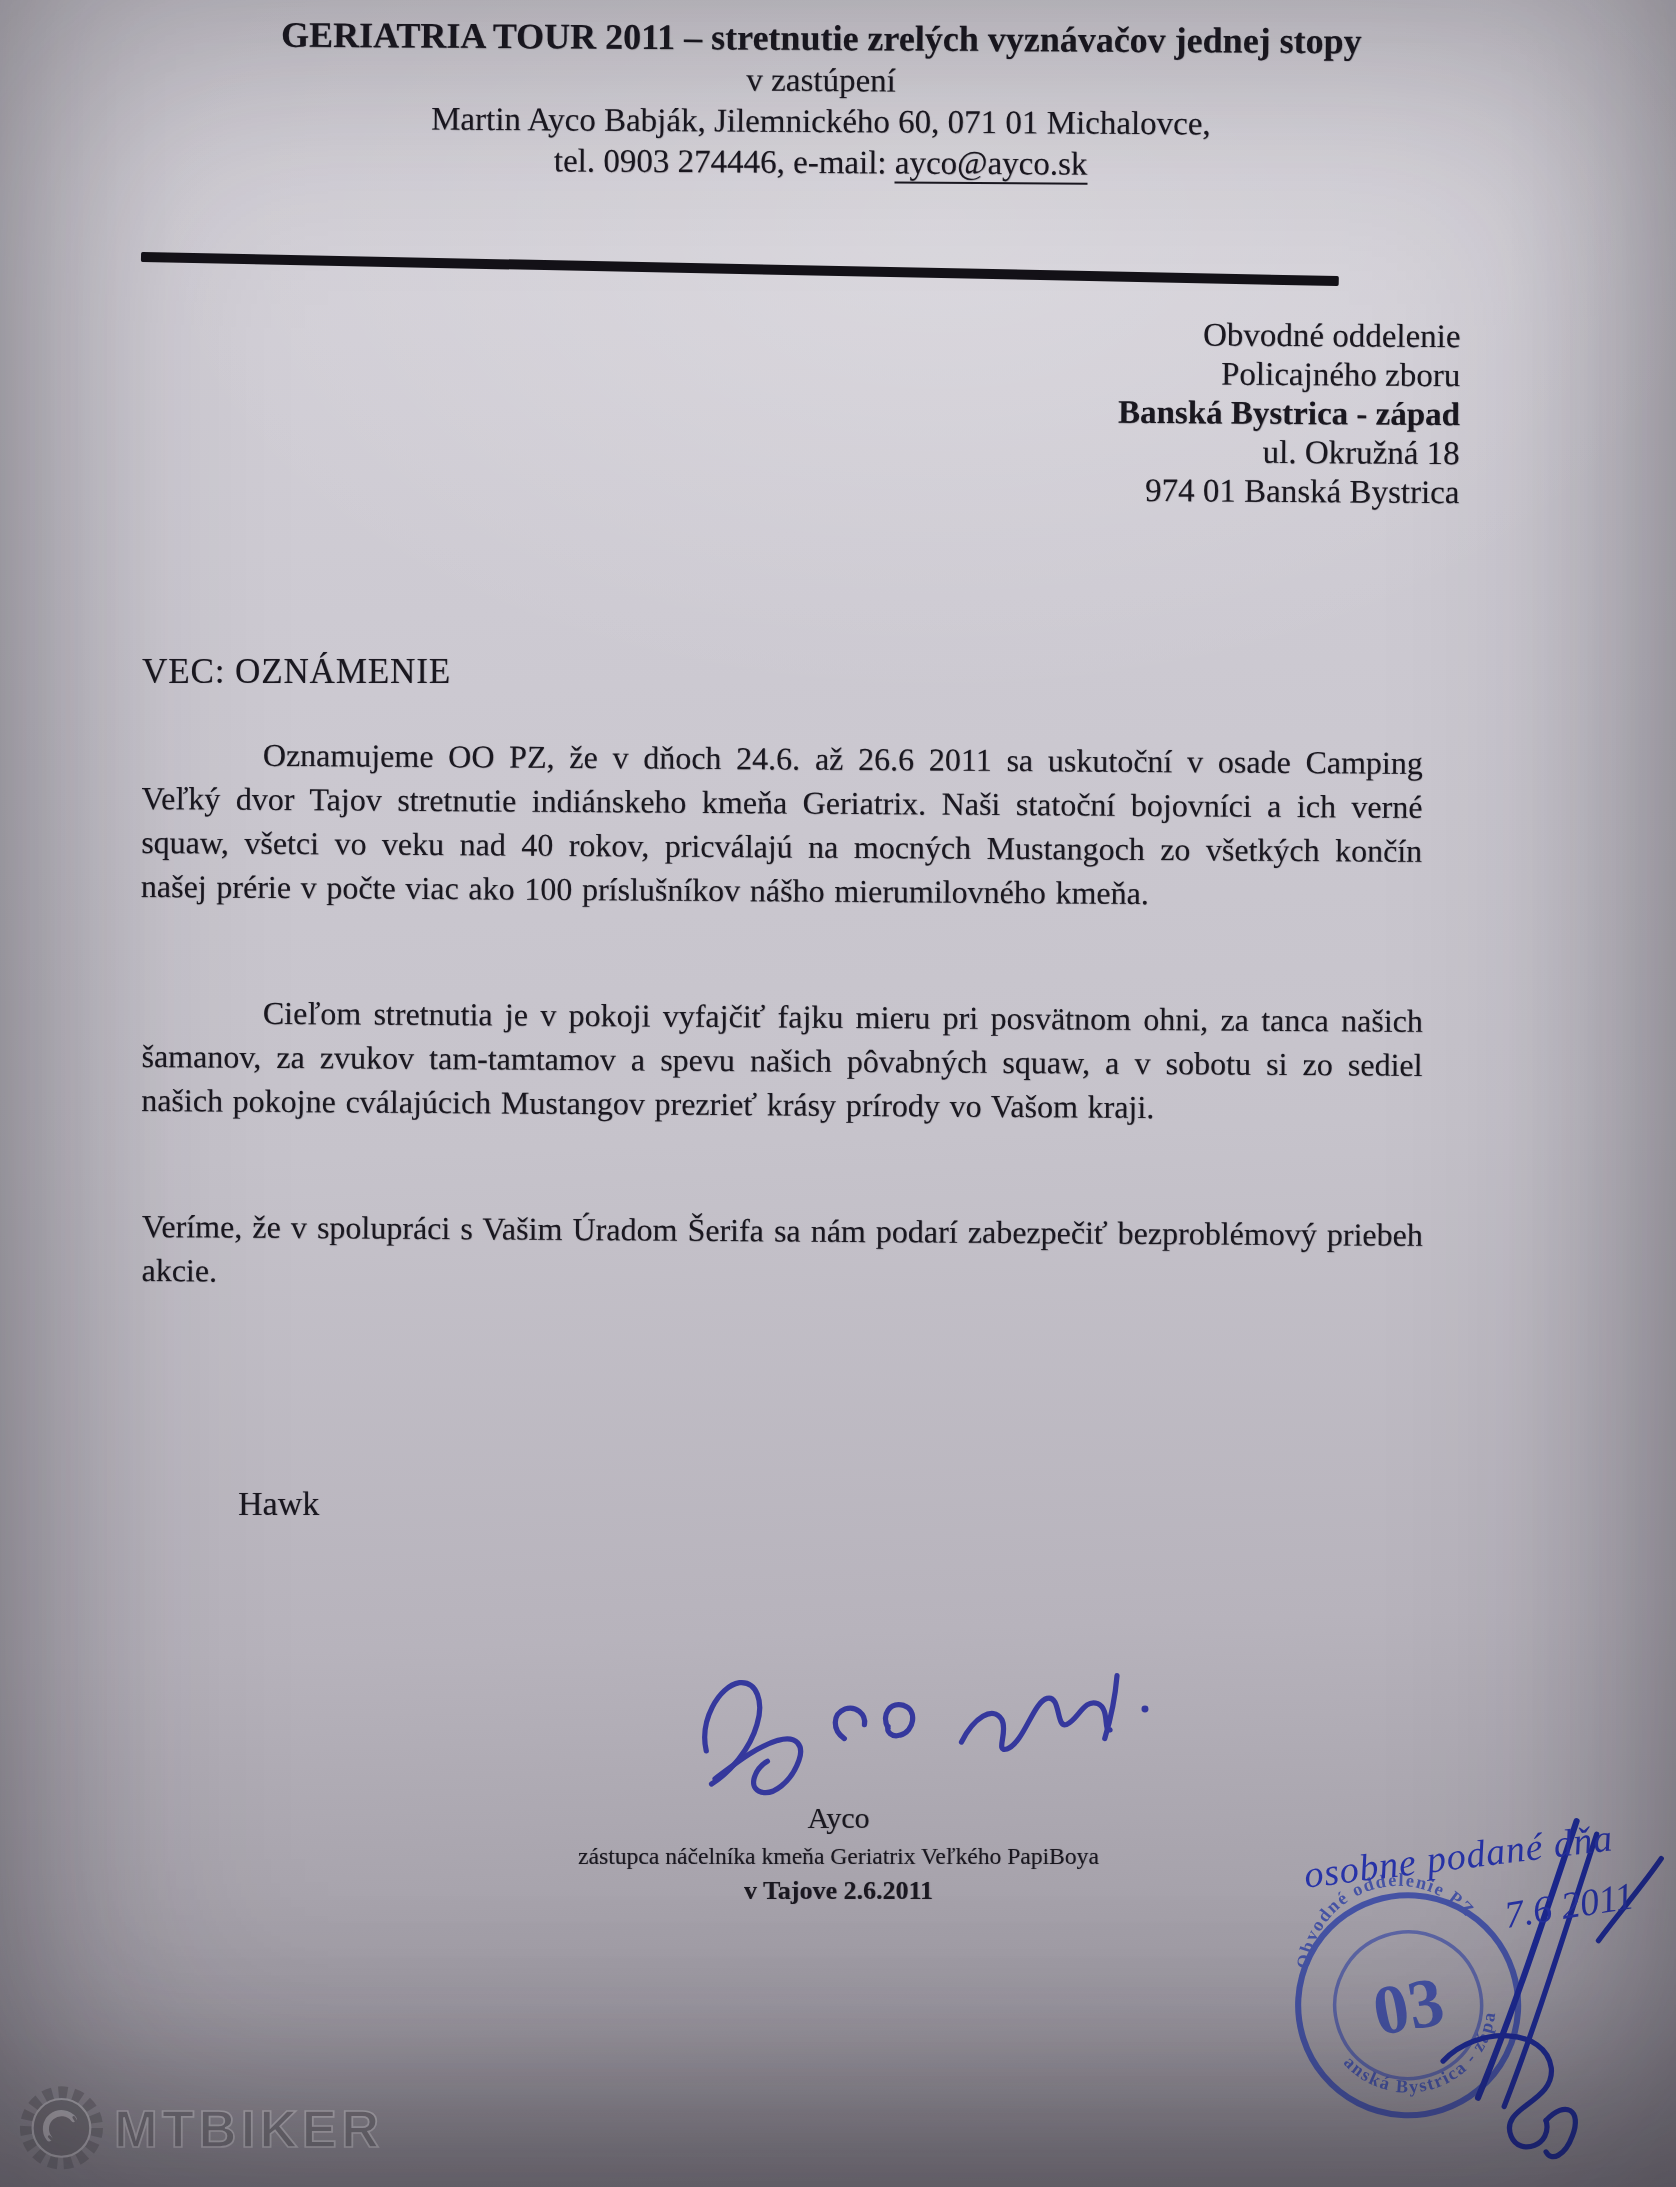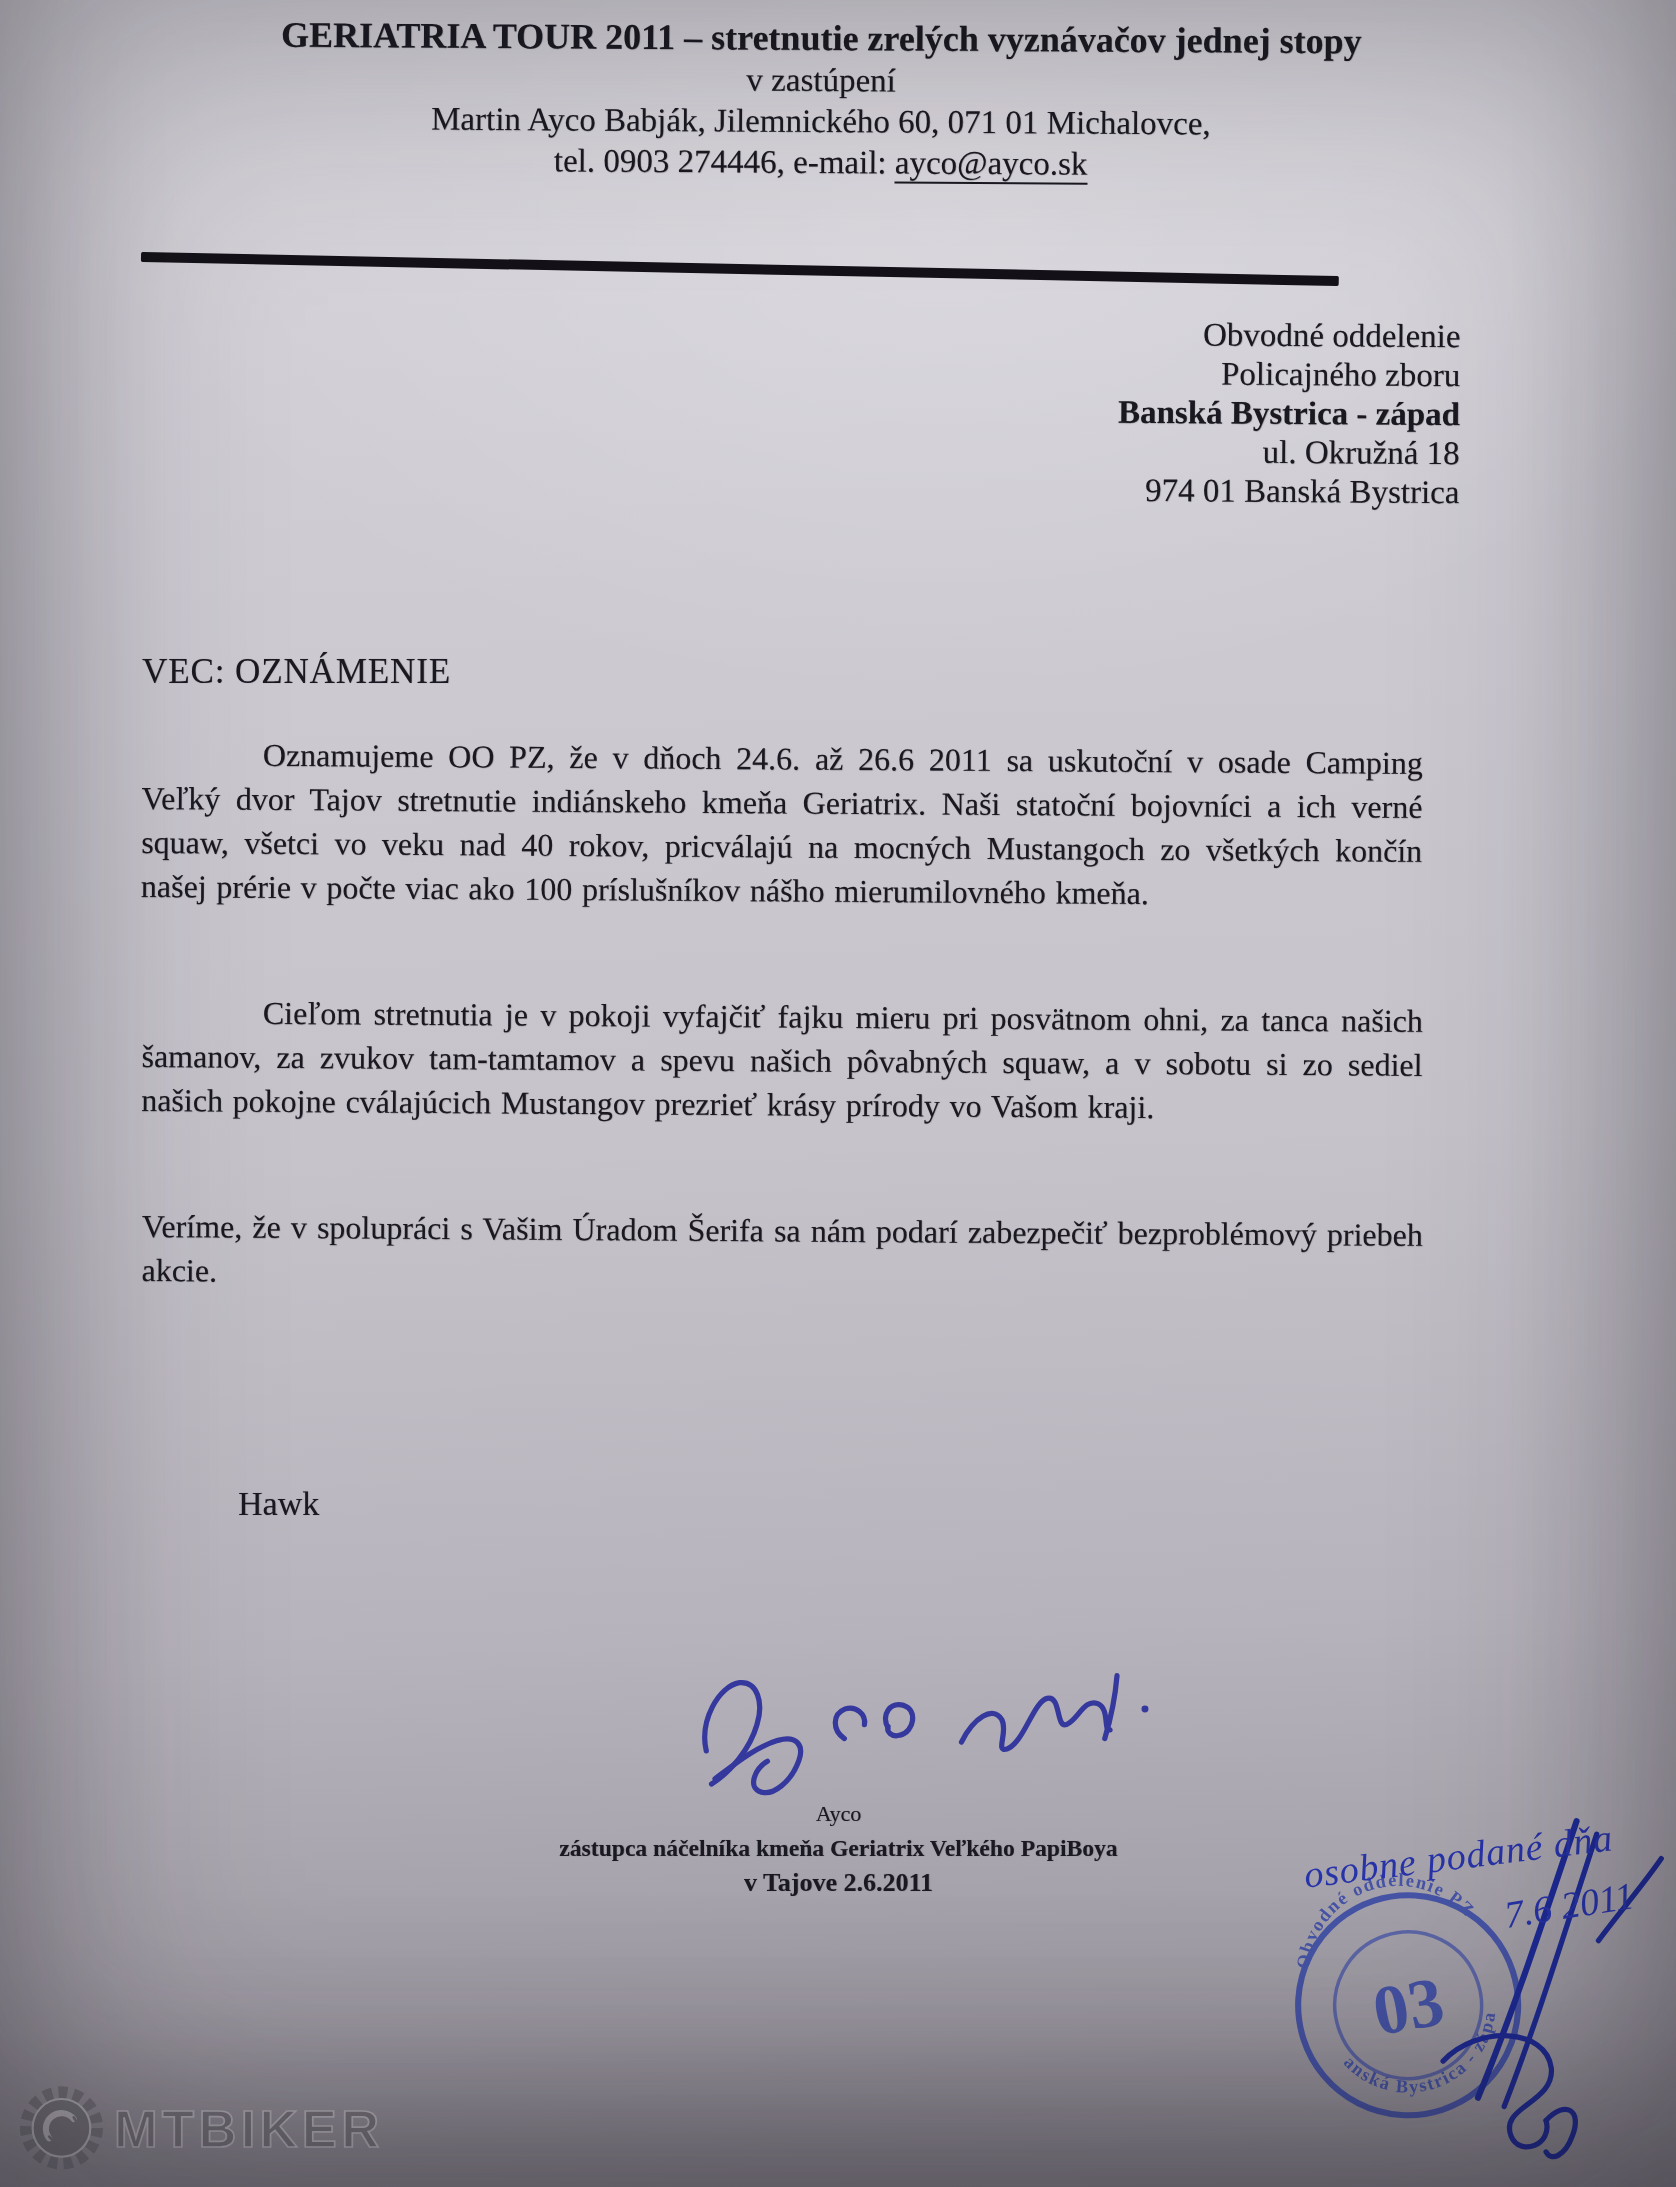--- a/index.html
+++ b/index.html
@@ -27,22 +27,22 @@
   .recip{top:316px;right:217px;text-align:right;font-size:33px;line-height:39px;transform:rotate(0.4deg);}
   .recip .b{font-weight:bold;}
   .subject{top:652px;left:142px;font-size:35px;font-weight:normal;letter-spacing:0.9px;}
   
   .para{left:142px;width:1281px;font-size:32px;line-height:44px;text-align:justify;transform:rotate(0.4deg);transform-origin:left top;word-spacing:1.7px;}
   .para.ind{text-indent:121px;}
   .p1{top:732px;} .p2{top:990px;} .p3{top:1204px;}
   .hawk{top:1485px;left:238px;font-size:34px;text-align:right;}
   
   .signer{top:1801px;left:489px;width:699px;text-align:center;}
-  .signer .nm{font-size:22px;display:block;}
-  .signer .ttl{font-size:23.6px;font-weight:bold;display:block;margin-top:7.9px;}
+  .signer .nm{font-size:30px;display:block;}
+  .signer .ttl{font-size:23.6px;font-weight:normal;display:block;margin-top:7.9px;}
   .signer .dt{font-size:26px;font-weight:bold;display:block;margin-top:6px;}
   
   .note1{top:1834px;left:1303px;font-size:38px;font-style:italic;color:#2733a8;transform:rotate(-7deg);white-space:nowrap;letter-spacing:0.9px;}
   .note2{top:1883px;left:1504px;font-size:38px;font-style:italic;color:#2733a8;transform:rotate(-9deg);white-space:nowrap;}
   svg{overflow:visible;}
   .stamp-text{font-family:"Liberation Serif","DejaVu Serif",serif;font-weight:bold;}
   .wm-text{font-family:"Liberation Sans","DejaVu Sans",sans-serif;font-weight:bold;}
 </style>
 </head>
 <body>

